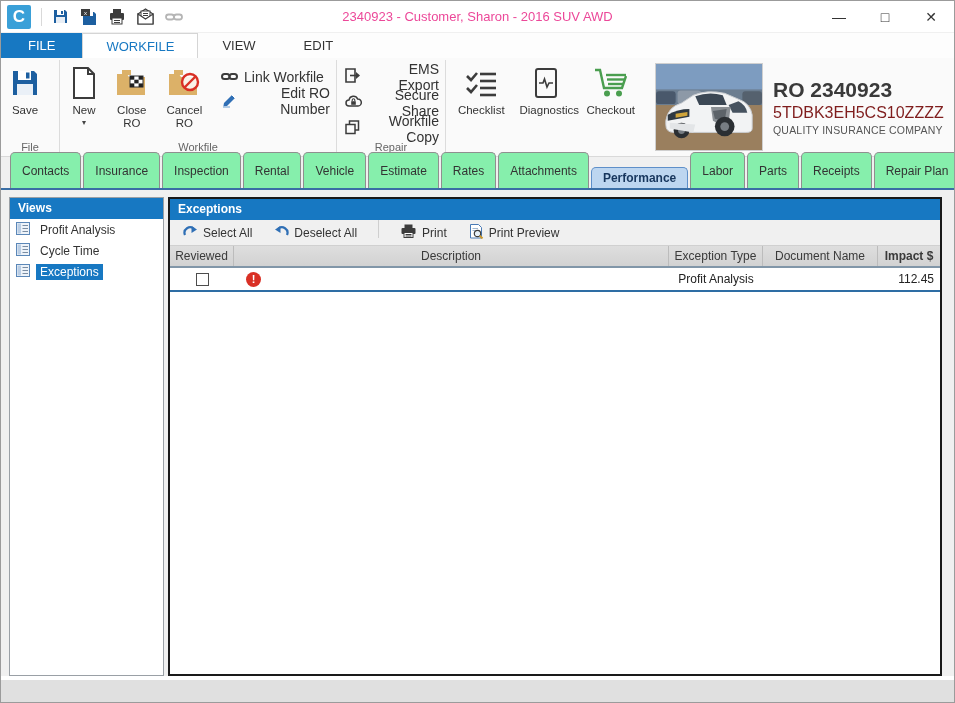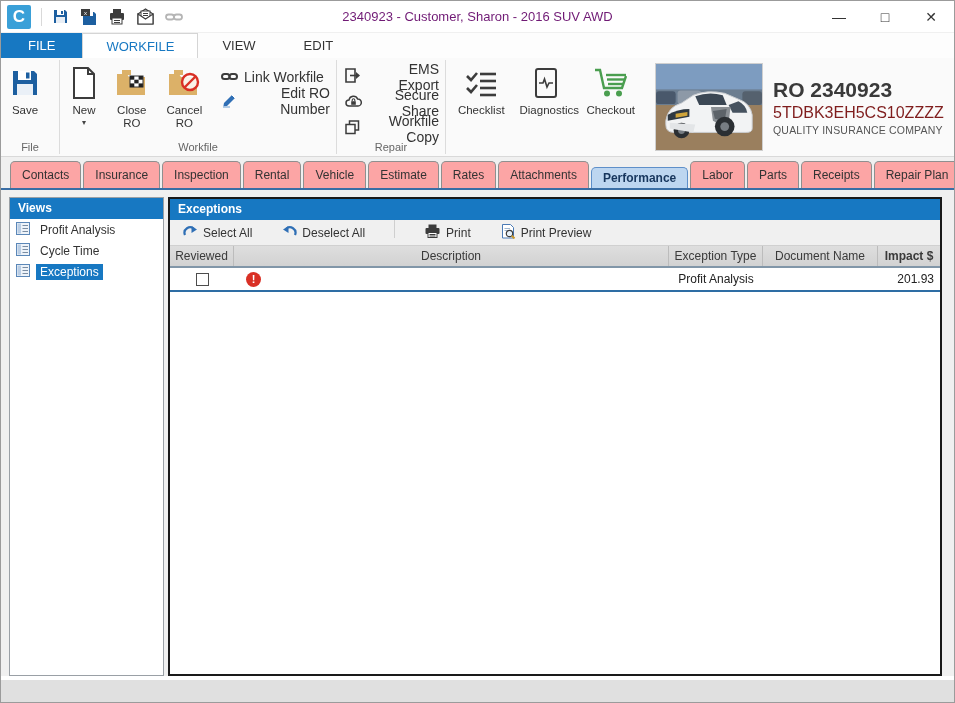--- a/index.html
+++ b/index.html
@@ -9,21 +9,21 @@
     width:955px; height:703px; background:#fff; position:relative;
     border:1px solid #9b9b9b; overflow:hidden; margin:0 auto;
   }
   
   .titlebar { height:32px; background:#fff; display:flex; align-items:center; position:relative; border-bottom:1px solid #f0f0f0;}
   .qat { display:flex; align-items:center; gap:10px; padding-left:6px; z-index:2;}
   .applogo { width:24px; height:24px; background:#3aa0d8; color:#fff; font-weight:bold; font-size:17px;
     display:flex; align-items:center; justify-content:center; border-radius:2px;}
   .qat-sep { width:1px; height:18px; background:#d9d9d9; }
   .qat svg { display:block; }
-  .win-title { position:absolute; left:160px; right:160px; text-align:center; font-size:13px; color:#701a75; }
+  .win-title { position:absolute; left:160px; right:160px; text-align:center; font-size:13px; color:#ec4899; }
   .win-controls { margin-left:auto; display:flex; z-index:2;}
   .win-btn { width:46px; height:31px; display:flex; align-items:center; justify-content:center;
     font-size:14px; color:#333; cursor:default;}
   
   .menubar { height:25px; display:flex; background:#fdfdfd; }
   .menu-item { height:25px; padding:0 24px; display:flex; align-items:center; font-size:13px; color:#333; }
   .menu-file { background:#1778c2; color:#fff; padding:0 27px;}
   .menu-workfile { background:#fff; color:#1778c2; border:1px solid #d5d5d5; border-bottom:none; padding:0 23px;}
   
   .ribbon { height:99px; background:#fafafa; border-bottom:1px solid #d9d9d9; display:flex; }
@@ -38,33 +38,33 @@
   .smallcol { display:flex; flex-direction:column; gap:6px; padding:6px 4px 0 10px; }
   .smallbtn { display:flex; align-items:center; gap:6px; font-size:14px; color:#333; cursor:default; height:18px;text-align:right;}
   .ro-card { display:flex; align-items:center; gap:10px; padding:5px 8px; }
   .ro-photo { width:108px; height:88px; display:block; border:1px solid #cfcfcf;}
   .ro-num { font-size:21px; color:#3a3a3a; font-weight:700; line-height:1.15;}
   .ro-vin { font-size:16px; color:#7f1d1d; line-height:1.25;}
   .ro-ins { font-size:10.5px; color:#555; letter-spacing:.2px; margin-top:1px;}
   
   .tabzone { background:#f0f0f0; padding-top:7px; }
   .tabstrip { display:flex; align-items:flex-end; padding-left:9px; border-bottom:2px solid #3a6ea5; height:26px;}
-  .dtab { height:27px; display:flex; align-items:center; padding:0 11px; background:#fca5a5;
+  .dtab { height:36px; display:flex; align-items:center; padding:0 11px; background:#86efac;
     border:1px solid #8f8f8f; border-bottom:none; border-radius:5px 5px 0 0; margin-right:2px;
     font-size:12px; color:#333; white-space:nowrap; cursor:default;}
   .dtab.active { background:#bdd6f0; border-color:#5e8fc9; color:#17365d; font-weight:bold; height:21px;}
   
   .content { background:#f0f0f0; height:486px; display:flex; padding:7px 12px 0 8px; gap:4px; align-items:stretch;}
   .sidepanel { width:155px; background:#fff; border:1px solid #9aa0a6; display:flex; flex-direction:column;}
   .panel-head { background:#1778c2; color:#fff; font-size:12px; font-weight:bold; padding:3px 8px; height:21px;}
   .side-item { display:flex; align-items:center; gap:6px; padding:2px 4px 2px 6px; height:21px; cursor:default;}
   .side-item .lbl { font-size:12px; color:#333; padding:1px 4px;}
   .side-item.selected .lbl { background:#1778c2; color:#fff;}
   .mainpanel { flex:1; background:#fff; border:2px solid #1a1a1a; display:flex; flex-direction:column;}
-  .ex-toolbar { background:#f0f0f0; height:26px; display:flex; gap:16px; padding:0 6px;
+  .ex-toolbar { background:#f0f0f0; height:26px; display:flex; gap:8px; padding:0 6px;
     border-bottom:1px solid #d0d0d0;}
   .tbtn { display:flex; align-items:center; gap:5px; font-size:12px; color:#333; padding:3px 7px; cursor:default;}
   .tb-sep { width:1px; height:18px; background:#cfcfcf; margin:0 6px;}
   
   .grid-head { display:grid; grid-template-columns:64px 1fr 94px 115px 62px; height:22px;
     background:linear-gradient(#dedede,#d2d2d2); border-bottom:2px solid #8196a8; }
   .grid-head .hc { display:flex; align-items:center; justify-content:center; font-size:12px; color:#3a3a3a;
     border-right:1px solid #bcbcbc; cursor:default;}
   .grid-head .hc:last-child { border-right:none;font-weight:bold; }
   .grid-row { display:grid; grid-template-columns:64px 1fr 94px 115px 62px; height:24px;
@@ -442,21 +442,21 @@
 
       <div class="grid-row">
         <div class="cell-center">
             <div class="checkbox"></div>
           </div>
         <div class="cell-desc">
           <span class="erricon">!</span>
         </div>
         <div class="cell-center">Profit Analysis</div>
         <div class="cell-center"></div>
-        <div class="cell-right">201.93</div>
+        <div class="cell-right">112.45</div>
       </div>
 
       <div class="table-fill"></div>
     </div>
   </div>
 
   <div class="statuszone">
     <div class="statusbar"></div>
   </div>
 

